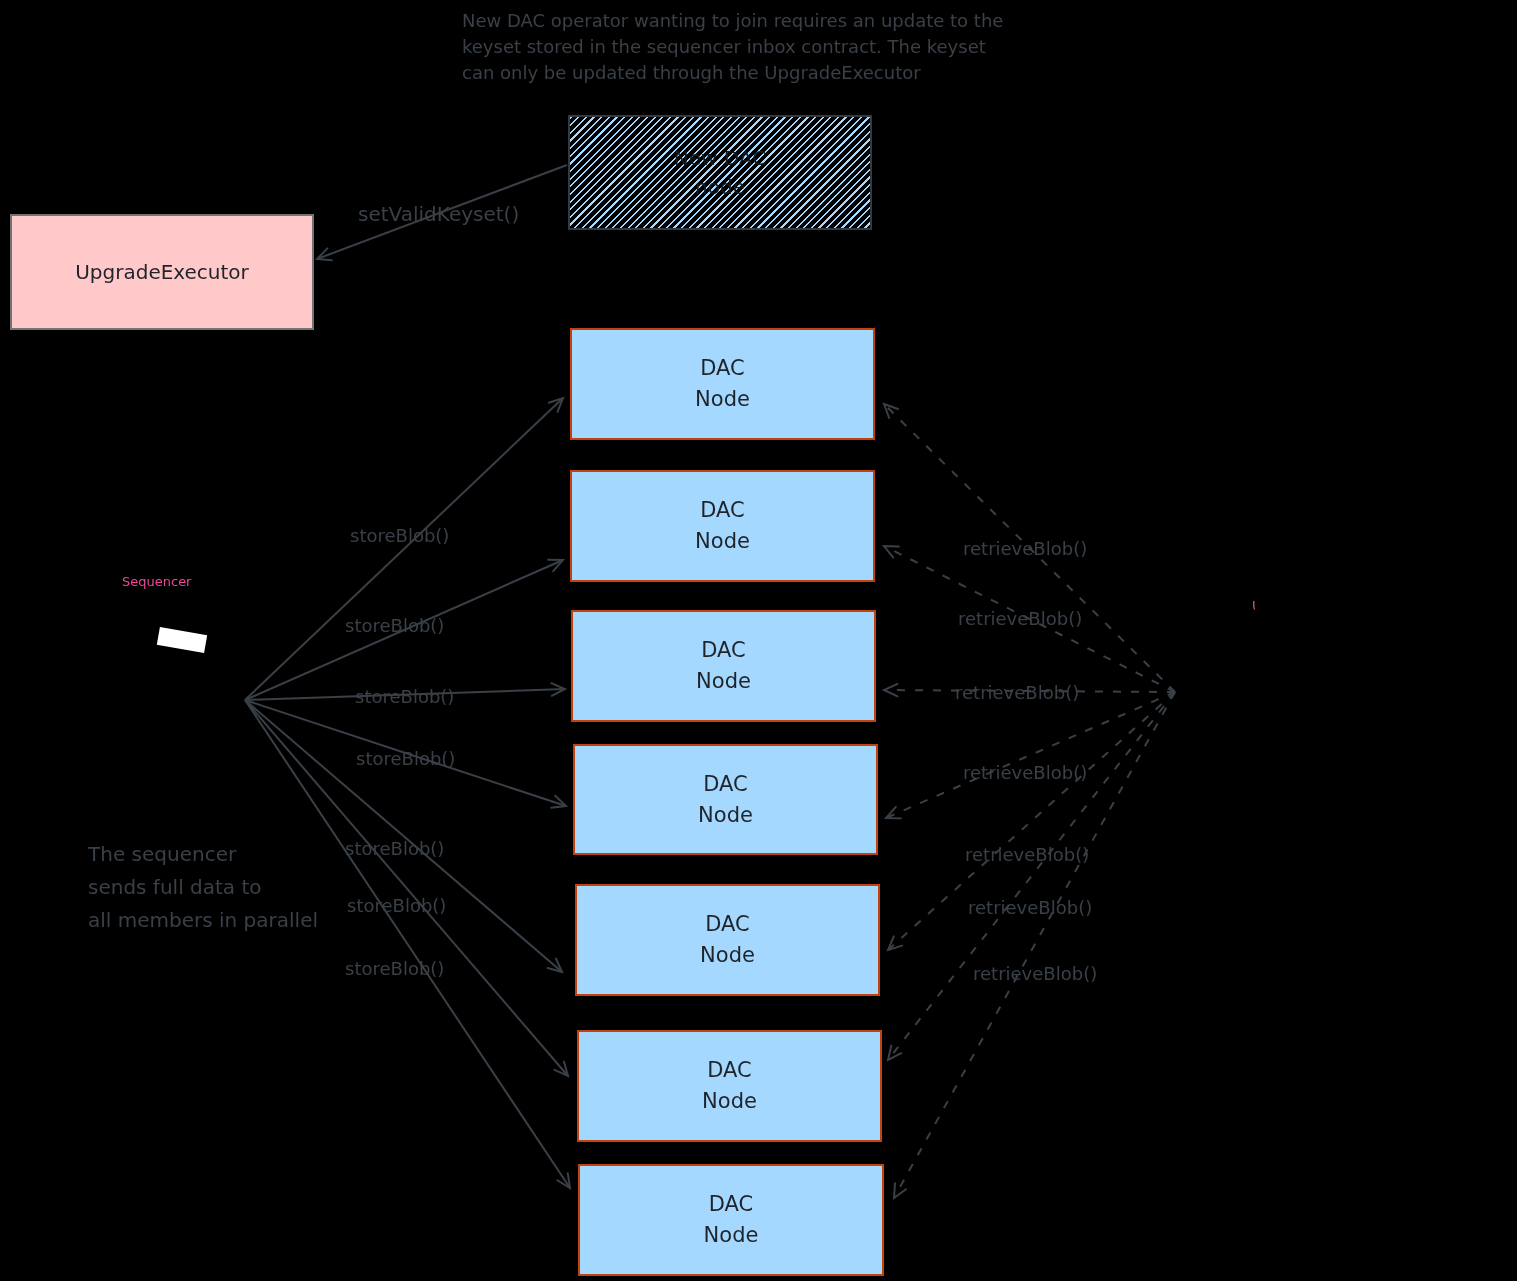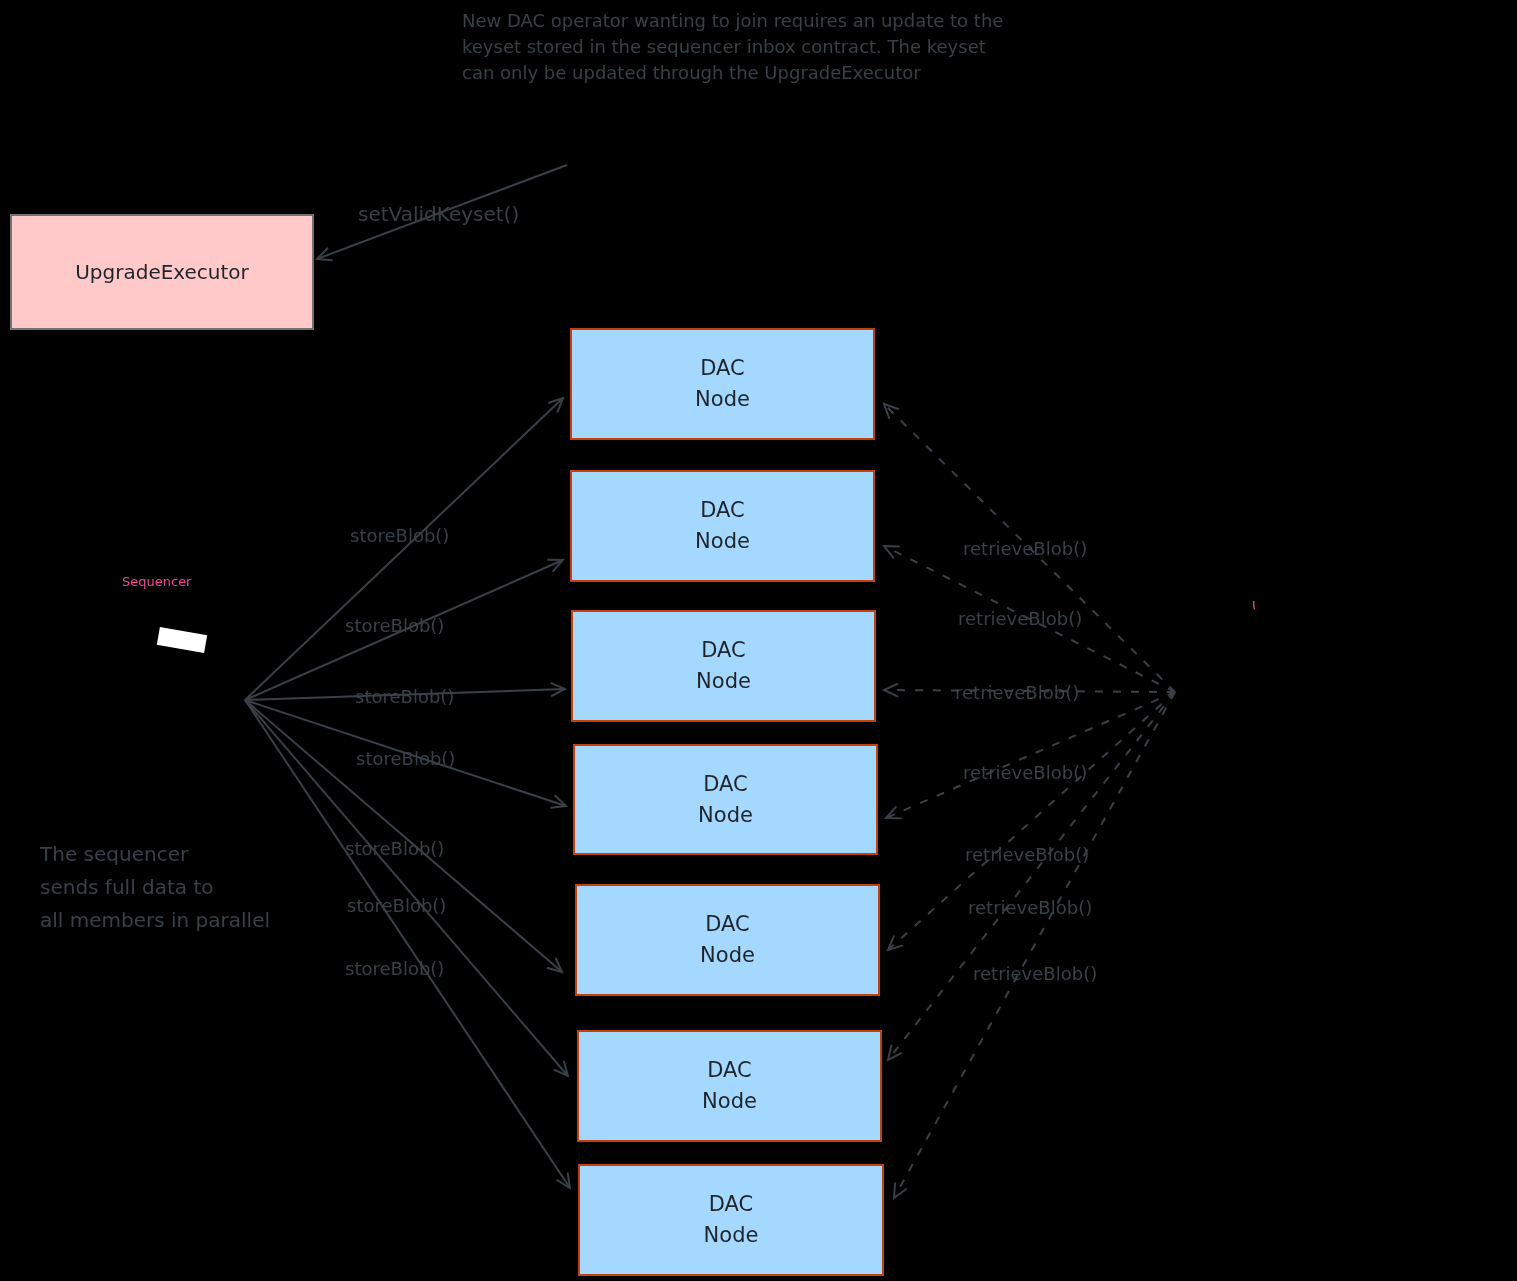--- a/index.html
+++ b/index.html
@@ -6,21 +6,21 @@
   .canvas {
     position:relative; width:1255px; height:1281px;
     background:#000000; overflow:hidden;
     font-family:"DejaVu Sans", sans-serif;
   }
   .arrow-layer { position:absolute; left:0; top:0; }
   .note {
     position:absolute; color:#3a4047; white-space:pre-line;
     font-size:18px; line-height:26px;
   }
-  .note-left { line-height:33px; font-size:20px; }
+  .note-left { line-height:33px; font-size:20px;margin-left:48px; }
   .actor-label { position:absolute; color:#ec4899; font-size:13px; white-space:nowrap; }
   .edge-label { position:absolute; color:#3a4047; font-size:18px; white-space:nowrap; }
   .box {
     position:absolute; display:flex; align-items:center; justify-content:center;
     text-align:center; box-sizing:border-box;
   }
   .box span { white-space:pre-line; }
   .box-blue {
     background:#a5d8ff; border:2px solid #c2410c;
     color:#1f242a; font-size:21px; line-height:31px;
@@ -73,20 +73,24 @@
 keyset stored in the sequencer inbox contract. The keyset
 can only be updated through the UpgradeExecutor</div>
   <div class="note note-left" style="left:40px;top:838px;">The sequencer
 sends full data to
 all members in parallel</div>
 
   <div class="actor-label" style="left:122px;top:574px;">Sequencer</div>
   <div class="seq-icon"></div>
   <div class="actor-label" style="left:1252px;top:561px;margin-top:37px;">User</div>
 
+  <div class="box box-hatch" style="left:568px;top:115px;width:304px;height:115px;">
+    <span>New DAC
+node</span>
+  </div>
   <div class="box box-pink" style="left:10px;top:214px;width:304px;height:116px;">
     <span>UpgradeExecutor</span>
   </div>
 
   <div class="box box-blue" style="left:570px;top:328px;width:305px;height:112px;">
     <span>DAC
 Node</span>
   </div>
   <div class="box box-blue" style="left:570px;top:470px;width:305px;height:112px;">
     <span>DAC

